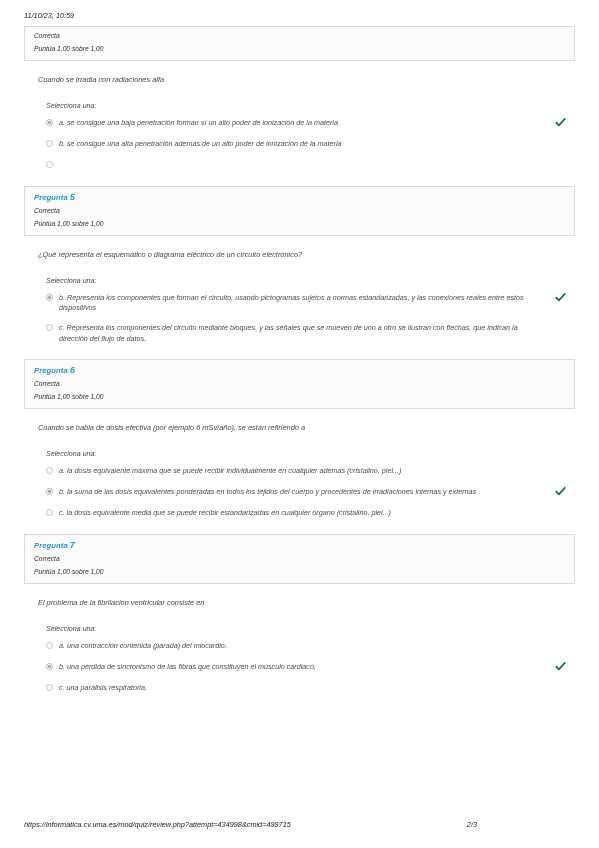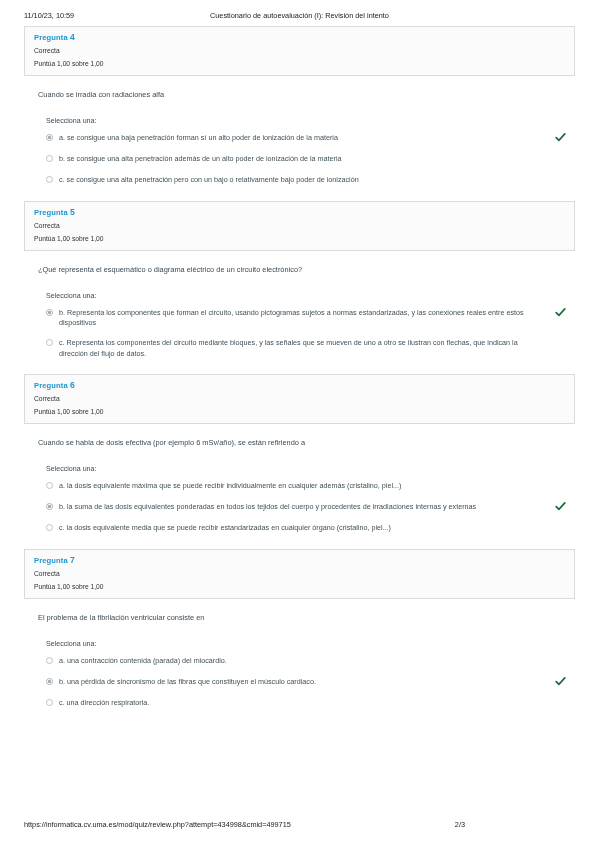--- a/index.html
+++ b/index.html
@@ -9,20 +9,21 @@
     background: #ffffff;
     font-family: "Liberation Sans", sans-serif;
     color: #2b2b2b;
   }
   .page {
     position: relative;
     width: 599px;
     height: 848px;
     background: #fff;
     overflow: hidden;
+    font-style: italic;
   }
 
   
   .print-header {
     position: absolute;
     top: 11px;
     left: 0;
     width: 599px;
     height: 14px;
     font-size: 7.3px;
@@ -54,21 +55,21 @@
     color: #1a1a1a;
   }
   .print-footer .pf-url {
     position: absolute;
     left: 24px;
     top: 0;
     white-space: nowrap;
   }
   .print-footer .pf-page {
     position: absolute;
-    right: 40px;
+    right: 28px;
     top: 0;
     white-space: nowrap;
   }
 
   
   .content {
     position: absolute;
     left: 24px;
     top: 26px;
     width: 551px;
@@ -175,27 +176,25 @@
   }
   .correct-mark svg { display: block; }
 </style>
 </head>
 <body>
 
 <div class="page">
 
   <div class="print-header">
     <span class="ph-date">11/10/23, 10:59</span>
-    <span class="ph-title">Cuestionario de autoevaluación (I): Revisión del intento</span>
   </div>
 
   <div class="content">
       <div class="qblock">
         <div class="qinfo">
-          <div class="qno"><span>Pregunta</span> <span class="qnum">4</span></div>
           <div class="qstate">Correcta</div>
           <div class="qgrade">Puntúa 1,00 sobre 1,00</div>
         </div>
         <div class="qbody">
           <div class="qtext">Cuando se irradia con radiaciones alfa</div>
           <div class="qprompt">Selecciona una:</div>
           <div class="answers">
             <div class="answer-row">
               <span class="radio checked"></span>
               <span class="answer-text">a. se consigue una baja penetración forman sí un alto poder de ionización de la materia</span>
@@ -204,21 +203,20 @@
                   <path d="M1.2 5.6 L3.9 8.4 L9.8 1.9" fill="none" stroke="currentColor" stroke-width="1.7" stroke-linecap="round" stroke-linejoin="round"></path>
                 </svg>
               </span>
             </div>
             <div class="answer-row">
               <span class="radio"></span>
               <span class="answer-text">b. se consigue una alta penetración además de un alto poder de ionización de la materia</span>
             </div>
             <div class="answer-row">
               <span class="radio"></span>
-              <span class="answer-text">c. se consigue una alta penetración pero con un bajo o relativamente bajo poder de ionización</span>
             </div>
           </div>
         </div>
       </div>
       <div class="qblock">
         <div class="qinfo">
           <div class="qno"><span>Pregunta</span> <span class="qnum">5</span></div>
           <div class="qstate">Correcta</div>
           <div class="qgrade">Puntúa 1,00 sobre 1,00</div>
         </div>
@@ -290,21 +288,21 @@
               <span class="radio checked"></span>
               <span class="answer-text">b. una pérdida de sincronismo de las fibras que constituyen el músculo cardiaco.</span>
               <span class="correct-mark">
                 <svg width="11" height="11" viewBox="0 0 11 11" aria-hidden="true">
                   <path d="M1.2 5.6 L3.9 8.4 L9.8 1.9" fill="none" stroke="currentColor" stroke-width="1.7" stroke-linecap="round" stroke-linejoin="round"></path>
                 </svg>
               </span>
             </div>
             <div class="answer-row">
               <span class="radio"></span>
-              <span class="answer-text">c. una dirección respiratoria.</span>
+              <span class="answer-text">c. una parálisis respiratoria.</span>
             </div>
           </div>
         </div>
       </div>
     </div>
 
   <div class="print-footer">
     <span class="pf-url">https://informatica.cv.uma.es/mod/quiz/review.php?attempt=434998&amp;cmid=499715</span>
     <span class="pf-page">2/3</span>
   </div>

